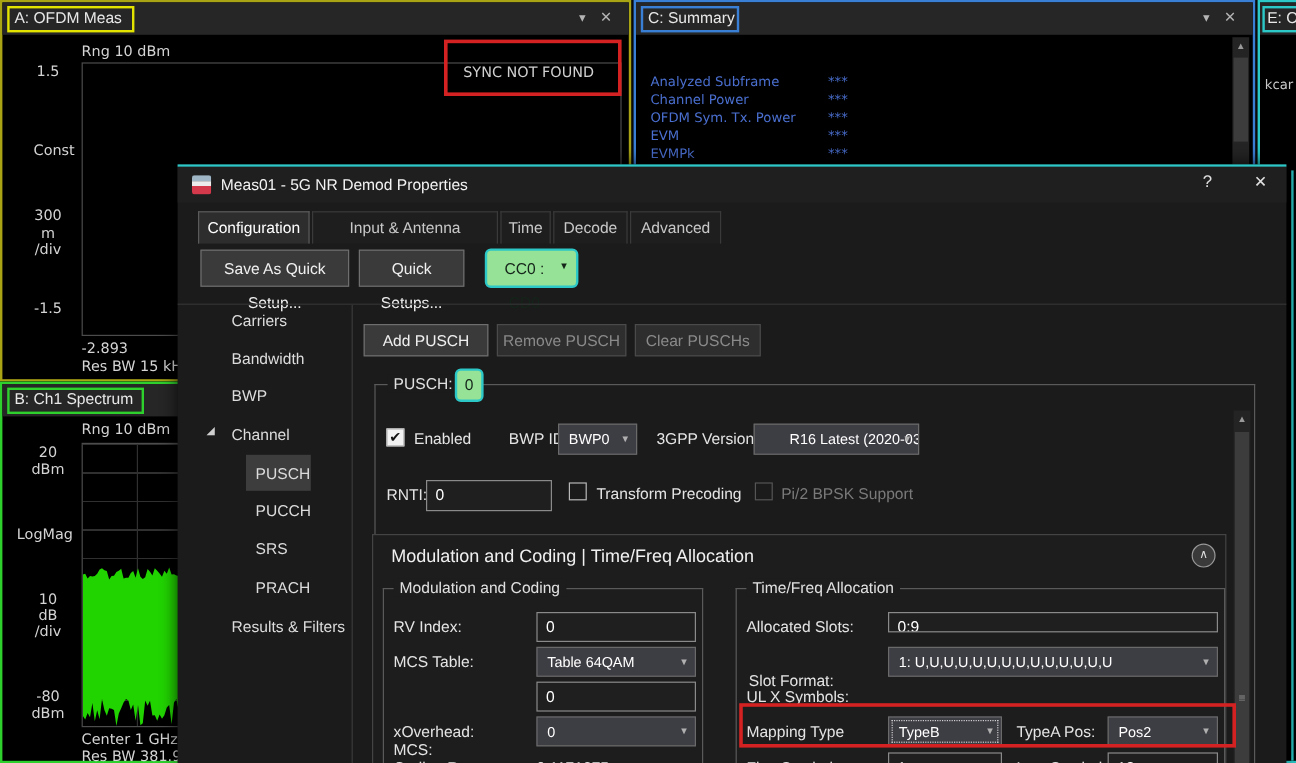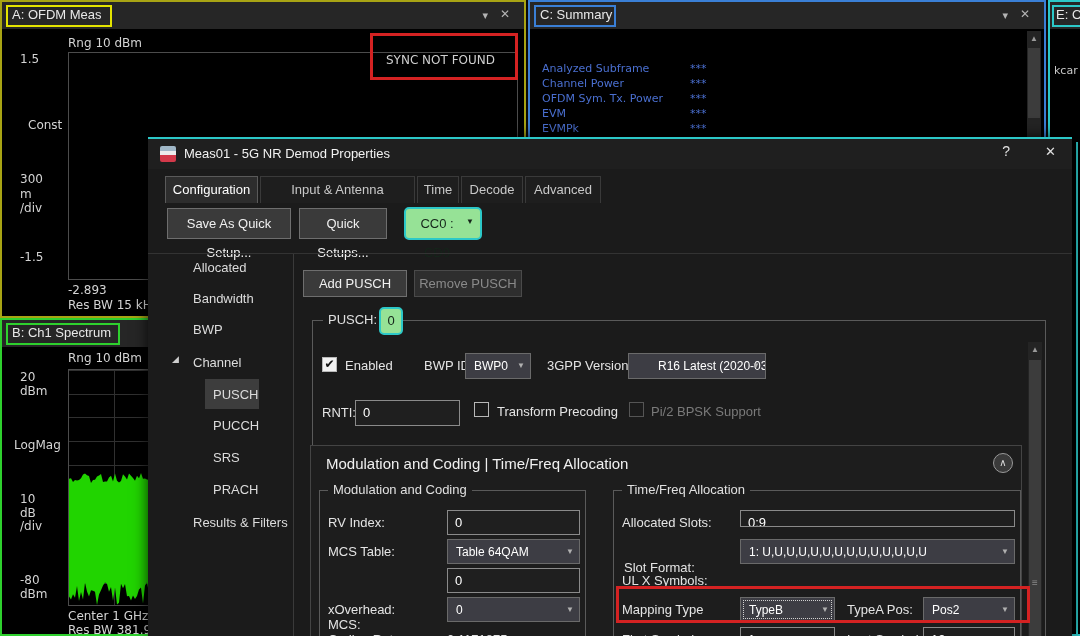--- a/index.html
+++ b/index.html
@@ -6,21 +6,21 @@
   #screen{position:relative;width:1080px;height:636px;overflow:hidden;background:#0a0a0a;
           font-family:"Liberation Sans",sans-serif;}
   .abs{position:absolute;}
   
   .win{position:absolute;background:#000;box-sizing:border-box;}
   .tbar{position:absolute;left:0;top:0;right:0;height:27px;background:#262626;}
   .ttxt{position:absolute;font-size:13px;color:#e8e8e8;white-space:nowrap;}
   .hl{position:absolute;border:2px solid;box-sizing:border-box;}
   .winicon{position:absolute;color:#b4b4b4;font-size:11px;line-height:11px;cursor:default;}
   .plbl{position:absolute;font-family:"DejaVu Sans",sans-serif;font-size:12px;color:#d4d4d4;white-space:nowrap;}
-  .rlbl{text-align:left;}
+  .rlbl{text-align:center;}
   .plot{position:absolute;border:1px solid #4c4c4c;box-sizing:border-box;background:#000;}
   .sumrow{position:absolute;font-family:"DejaVu Sans",sans-serif;font-size:11px;white-space:nowrap;}
   
   #dialog{position:absolute;left:148px;top:137px;width:924px;height:499px;background:#1b1b1b;
           border-top:2px solid var(--teal);box-sizing:border-box;box-shadow:0 0 14px rgba(0,0,0,.8);}
   .dtitle{position:absolute;left:0;top:0;right:0;height:30px;background:#1f1f1f;}
   .tab{position:absolute;height:27px;box-sizing:border-box;border:1px solid #3a3a3a;border-bottom:none;
        background:#1e1e1e;color:#c8c8c8;font-size:13px;text-align:center;line-height:26px;cursor:default;}
   .tab.active{background:#2d2d2d;border-color:#5a5a5a;color:#fff;}
   .btn{position:absolute;background:#3a3a3a;border:1px solid #6e6e6e;box-sizing:border-box;color:#f0f0f0;
@@ -157,34 +157,35 @@
     <div class="tab" style="left:313px;top:37px;width:62px;">Decode</div>
     <div class="tab" style="left:377px;top:37px;width:76px;">Advanced</div>
 
     <div class="btn" style="left:19px;top:69px;width:124px;height:31px;line-height:29px;">Save As Quick Setup...</div>
     <div class="btn" style="left:151px;top:69px;width:88px;height:31px;line-height:29px;">Quick Setups...</div>
     <div class="abs chipgreen" style="left:256px;top:68px;width:78px;height:33px;line-height:29px;padding-right:12px;">CC0 : CD0</div>
     <span class="abs" style="left:318px;top:78px;font-size:8px;color:#15241a;">▼</span>
     <div class="abs" style="left:0;top:114px;right:0;height:1px;background:#333;"></div>
 
     <div class="navsel" style="left:57px;top:240px;width:54px;height:30px;"></div>
-    <span class="navitem" style="left:45px;top:121px;">Allocated</span>
+    <span class="navitem" style="left:45px;top:121px;">Carriers</span>
     <span class="navitem" style="left:45px;top:152px;text-align:center;">Bandwidth</span>
     <span class="navitem" style="left:45px;top:183px;">BWP</span>
     <span class="abs" style="left:24px;top:215px;font-size:9px;color:#cfcfcf;">◢</span>
     <span class="navitem" style="left:45px;top:216px;">Channel</span>
     <span class="navitem" style="left:65px;top:248px;">PUSCH</span>
     <span class="navitem" style="left:65px;top:279px;">PUCCH</span>
     <span class="navitem" style="left:65px;top:311px;">SRS</span>
     <span class="navitem" style="left:65px;top:343px;">PRACH</span>
     <span class="navitem" style="left:45px;top:376px;">Results &amp; Filters</span>
     <div class="abs" style="left:145px;top:115px;bottom:0;width:1px;background:#3a3a3a;"></div>
 
     <div class="btn dis" style="left:266px;top:131px;width:108px;height:27px;line-height:25px;">Remove PUSCH</div>
     <div class="btn" style="left:155px;top:131px;width:104px;height:27px;line-height:25px;">Add PUSCH</div>
+    <div class="btn dis" style="left:381px;top:131px;width:105px;height:27px;line-height:25px;">Clear PUSCHs</div>
 
     <div class="fs" style="left:164px;top:181px;width:734px;height:318px;">
       <span class="legend" style="left:10px;">PUSCH:</span>
       <div class="abs chipgreen" style="left:66px;top:-14px;width:24px;height:28px;line-height:24px;">0</div>
     </div>
 
     <div class="cb checked" style="left:174px;top:218px;">✔</div>
     <span class="lbl" style="left:197px;top:219px;">Enabled</span>
     <span class="lbl" style="left:276px;top:219px;">BWP ID:</span>
     <div class="dd" style="left:317px;top:214px;width:66px;height:26px;">

